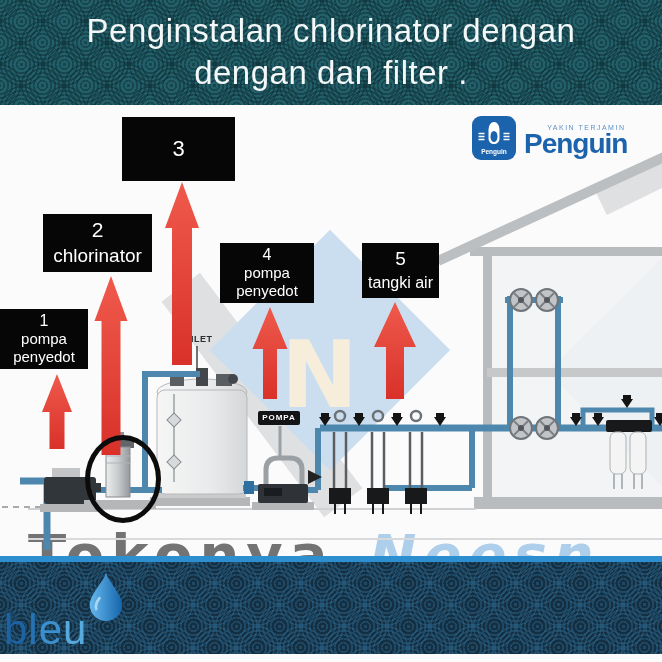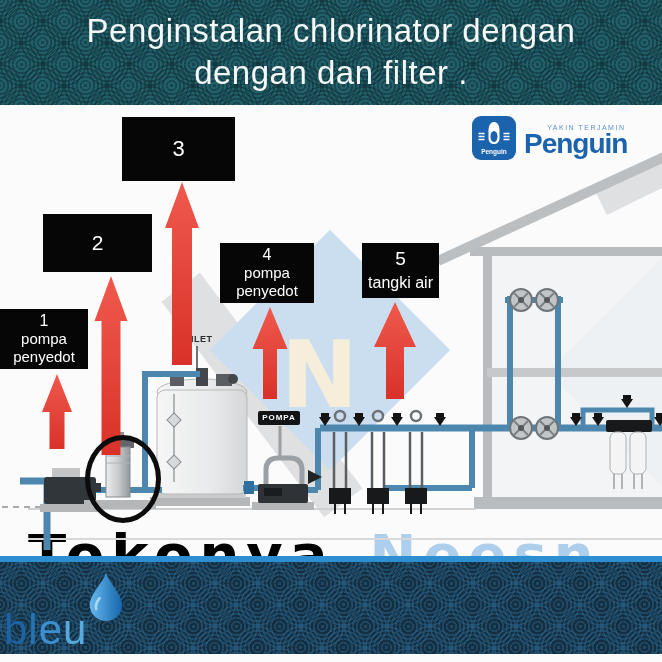--- a/index.html
+++ b/index.html
@@ -49,22 +49,22 @@
   
   .wm-shape{position:absolute;z-index:1;}
   .wm-ribbon{left:238px;top:260px;width:48px;height:270px;background:#d8dadc;transform:rotate(-37deg);opacity:.85;}
   .wm-diamond{left:245px;top:265px;width:170px;height:170px;background:#cbdeef;transform:rotate(45deg);}
   .wm-diamond-right{left:581px;top:291px;width:162px;height:162px;background:#dde8f3;transform:rotate(45deg);}
   .wm-ribbon-right{left:596px;top:168px;width:110px;height:24px;background:#d9dbdd;transform:rotate(-26deg);opacity:.85;}
   .wm-letter{position:absolute;left:281px;top:330px;z-index:1;font-family:"DejaVu Sans",sans-serif;
              font-weight:bold;font-size:92px;color:#f6eedb;line-height:1;}
   .wm-name{position:absolute;left:28px;top:522px;z-index:2;white-space:nowrap;
            font-family:"DejaVu Sans",sans-serif;font-weight:bold;font-size:56px;letter-spacing:7px;}
-  .wm-name .g{color:#000000;}
-  .wm-name .b{color:#aecfec;}
+  .wm-name .g{color:#737373;}
+  .wm-name .b{color:#aecfec;font-style:italic;}
 
   
   .diagram{position:absolute;left:0;top:0;z-index:4;pointer-events:none;}
 
   
   .inlet{position:absolute;left:184px;top:334px;z-index:3;font-size:9px;font-weight:bold;
          color:#2b2e31;letter-spacing:.5px;}
   .pompa{position:absolute;left:258px;top:411px;width:42px;height:14px;z-index:3;background:#121416;
          color:#fff;font-size:8px;font-weight:bold;text-align:center;line-height:14px;letter-spacing:1px;border-radius:2px;}
 
@@ -314,20 +314,21 @@
 
   <div class="circle-mark"></div>
 
   <div class="callout" id="box1">
     <span class="num">1</span>
     <span>pompa</span>
     <span>penyedot</span>
   </div>
   <div class="callout" id="box2">
     <span class="num">2</span>
+    <span>chlorinator</span>
   </div>
   <div class="callout" id="box3">
     <span class="num">3</span>
   </div>
   <div class="callout" id="box4">
     <span class="num">4</span>
     <span>pompa</span>
     <span>penyedot</span>
   </div>
   <div class="callout" id="box5">

